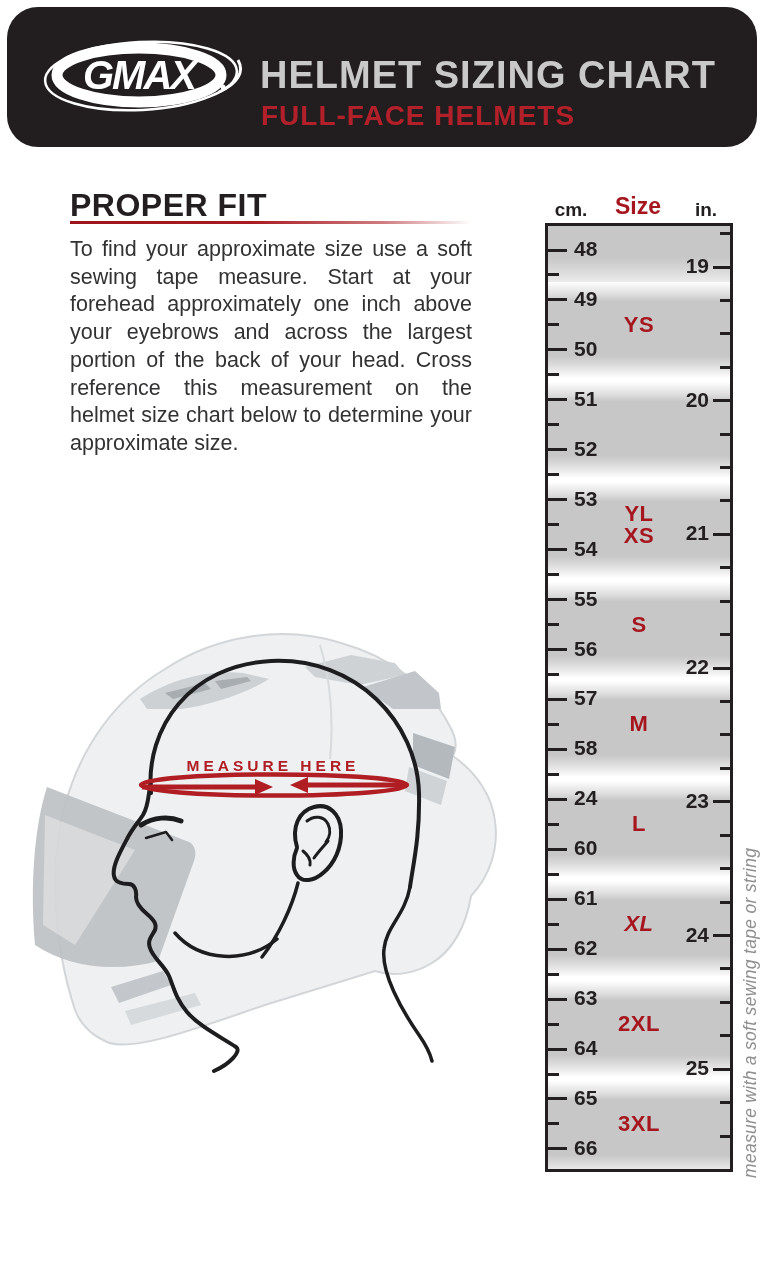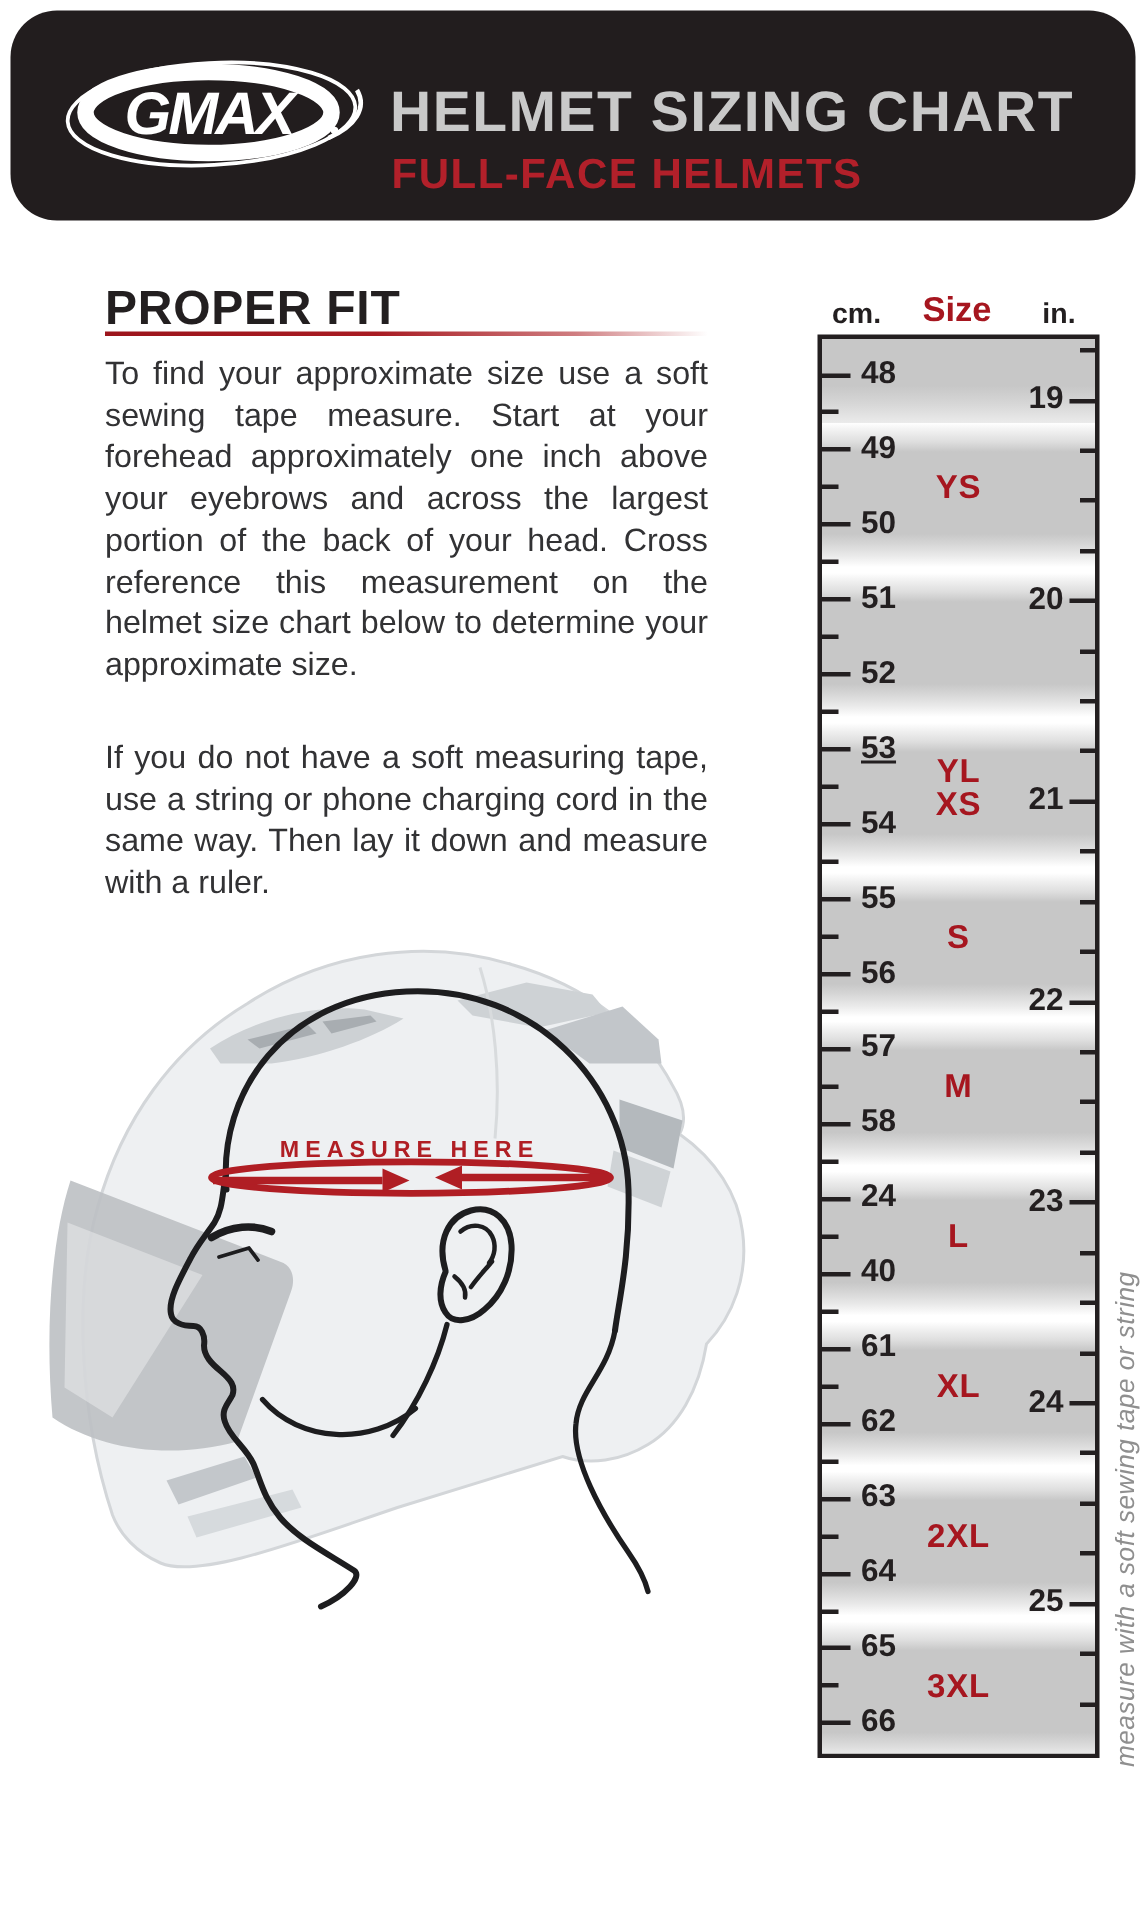--- a/index.html
+++ b/index.html
@@ -65,21 +65,20 @@
       <text x="102" y="57" text-anchor="middle" font-family="Liberation Sans, sans-serif" font-size="40" font-weight="bold" font-style="italic" letter-spacing="-2" fill="#ffffff">GMAX</text>
       <circle cx="186" cy="55" r="2.5" fill="#ffffff"></circle>
     </svg>
     <div id="header-title">HELMET SIZING CHART</div>
     <div id="header-subtitle">FULL-FACE HELMETS</div>
   </div>
 
   <div id="pf-heading">PROPER FIT</div>
   <div id="pf-rule"></div>
   <div id="pf-p1" class="pf-para">To find your approximate size use a soft sewing tape measure. Start at your forehead approximately one inch above your eyebrows and across the largest portion of the back of your head. Cross reference this measurement on the helmet size chart below to determine your approximate size.</div>
-  <div id="pf-p2" class="pf-para">If you do not have a soft measuring tape, use a string or phone charging cord in the same way. Then lay it down and measure with a ruler.</div>
 
   <svg style="position:absolute;left:15px;top:615px;" width="515" height="575" viewBox="0 0 515 575">
 
     <path fill="#eef0f2" stroke="#d3d6d9" stroke-width="2" d="M 60 395 C 38 328 34 246 50 190 C 66 132 100 84 150 54 C 202 20 268 10 326 28 C 376 42 414 72 433 108 C 441 121 443 132 438 141 C 462 158 477 181 480 206 C 484 235 474 262 456 281 C 451 312 437 336 417 348 C 399 359 378 362 360 356 L 250 390 C 185 412 118 438 92 427 C 76 420 65 408 60 395 Z"></path>
 
     <path fill="#cdd1d4" d="M 125 84 C 155 64 196 54 228 58 L 254 64 C 232 78 198 90 166 94 L 132 94 Z"></path>
     <path fill="#a8adb1" d="M 150 78 L 190 68 L 196 74 L 158 84 Z"></path>
     <path fill="#a8adb1" d="M 200 66 L 232 62 L 236 66 L 206 74 Z"></path>
 
     <path fill="#ced2d5" d="M 290 52 L 336 40 L 380 48 L 390 60 L 344 70 L 300 62 Z"></path>
@@ -141,21 +140,21 @@
         </div>
         <div class="band" style="top: 455.46px; height: 95.94px;"></div>
         <div class="band-label" style="top: 487.43px;">
           <span style="display: block;">M</span>
         </div>
         <div class="band" style="top: 555.34px; height: 95.94px;"></div>
         <div class="band-label" style="top: 587.31px;">
           <span style="display: block;">L</span>
         </div>
         <div class="band" style="top: 655.22px; height: 95.94px;"></div>
-        <div class="band-label" style="top: 687.19px;">
+        <div class="band-label" style="top: 687.19px; font-style: italic;">
           <span style="display: block;">XL</span>
         </div>
         <div class="band" style="top: 755.1px; height: 95.94px;"></div>
         <div class="band-label" style="top: 787.07px;">
           <span style="display: block;">2XL</span>
         </div>
         <div class="band" style="top: 854.98px; height: 95.94px;"></div>
         <div class="band-label" style="top: 886.95px;">
           <span style="display: block;">3XL</span>
         </div>
@@ -168,42 +167,42 @@
         <div class="tick" style="left: 0px; top: 122.38px; width: 19px;"></div>
         <div class="tick-num" style="left: 26px; top: 110.88px; text-align: right;">50</div>
         <div class="tick" style="left: 0px; top: 147.35px; width: 11px;"></div>
         <div class="tick" style="left: 0px; top: 172.32px; width: 19px;"></div>
         <div class="tick-num" style="left: 26px; top: 160.82px;">51</div>
         <div class="tick" style="left: 0px; top: 197.29px; width: 11px;"></div>
         <div class="tick" style="left: 0px; top: 222.26px; width: 19px;"></div>
         <div class="tick-num" style="left: 26px; top: 210.76px;">52</div>
         <div class="tick" style="left: 0px; top: 247.23px; width: 11px;"></div>
         <div class="tick" style="left: 0px; top: 272.2px; width: 19px;"></div>
-        <div class="tick-num" style="left: 26px; top: 260.7px; text-decoration: underline;">53</div>
+        <div class="tick-num" style="left: 26px; top: 260.7px;">53</div>
         <div class="tick" style="left: 0px; top: 297.17px; width: 11px;"></div>
         <div class="tick" style="left: 0px; top: 322.14px; width: 19px;"></div>
         <div class="tick-num" style="left: 26px; top: 310.64px;">54</div>
         <div class="tick" style="left: 0px; top: 347.11px; width: 11px;"></div>
         <div class="tick" style="left: 0px; top: 372.08px; width: 19px;"></div>
         <div class="tick-num" style="left: 26px; top: 360.58px;">55</div>
         <div class="tick" style="left: 0px; top: 397.05px; width: 11px;"></div>
         <div class="tick" style="left: 0px; top: 422.02px; width: 19px;"></div>
         <div class="tick-num" style="left: 26px; top: 410.52px;">56</div>
         <div class="tick" style="left: 0px; top: 446.99px; width: 11px;"></div>
         <div class="tick" style="left: 0px; top: 471.96px; width: 19px;"></div>
         <div class="tick-num" style="left: 26px; top: 460.46px;">57</div>
         <div class="tick" style="left: 0px; top: 496.93px; width: 11px;"></div>
         <div class="tick" style="left: 0px; top: 521.9px; width: 19px;"></div>
         <div class="tick-num" style="left: 26px; top: 510.4px;">58</div>
         <div class="tick" style="left: 0px; top: 546.87px; width: 11px;"></div>
         <div class="tick" style="left: 0px; top: 571.84px; width: 19px;"></div>
         <div class="tick-num" style="left: 26px; top: 560.34px;">24</div>
         <div class="tick" style="left: 0px; top: 596.81px; width: 11px;"></div>
         <div class="tick" style="left: 0px; top: 621.78px; width: 19px;"></div>
-        <div class="tick-num" style="left: 26px; top: 610.28px;">40</div>
+        <div class="tick-num" style="left: 26px; top: 610.28px;">60</div>
         <div class="tick" style="left: 0px; top: 646.75px; width: 11px;"></div>
         <div class="tick" style="left: 0px; top: 671.72px; width: 19px;"></div>
         <div class="tick-num" style="left: 26px; top: 660.22px;">61</div>
         <div class="tick" style="left: 0px; top: 696.69px; width: 11px;"></div>
         <div class="tick" style="left: 0px; top: 721.66px; width: 19px;"></div>
         <div class="tick-num" style="left: 26px; top: 710.16px;">62</div>
         <div class="tick" style="left: 0px; top: 746.63px; width: 11px;"></div>
         <div class="tick" style="left: 0px; top: 771.6px; width: 19px;"></div>
         <div class="tick-num" style="left: 26px; top: 760.1px;">63</div>
         <div class="tick" style="left: 0px; top: 796.57px; width: 11px;"></div>

